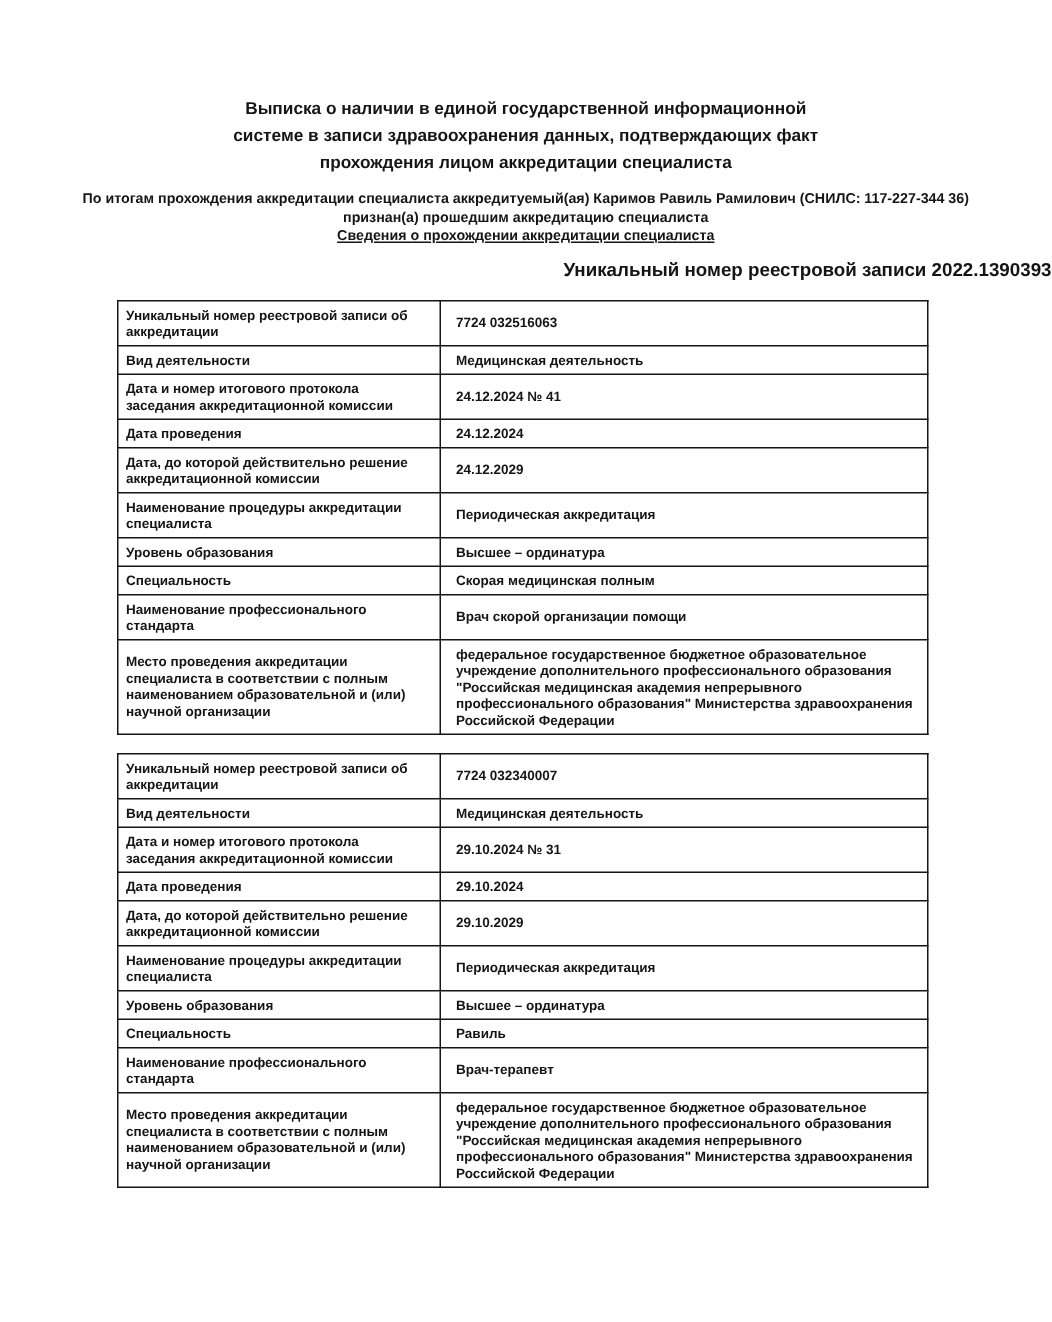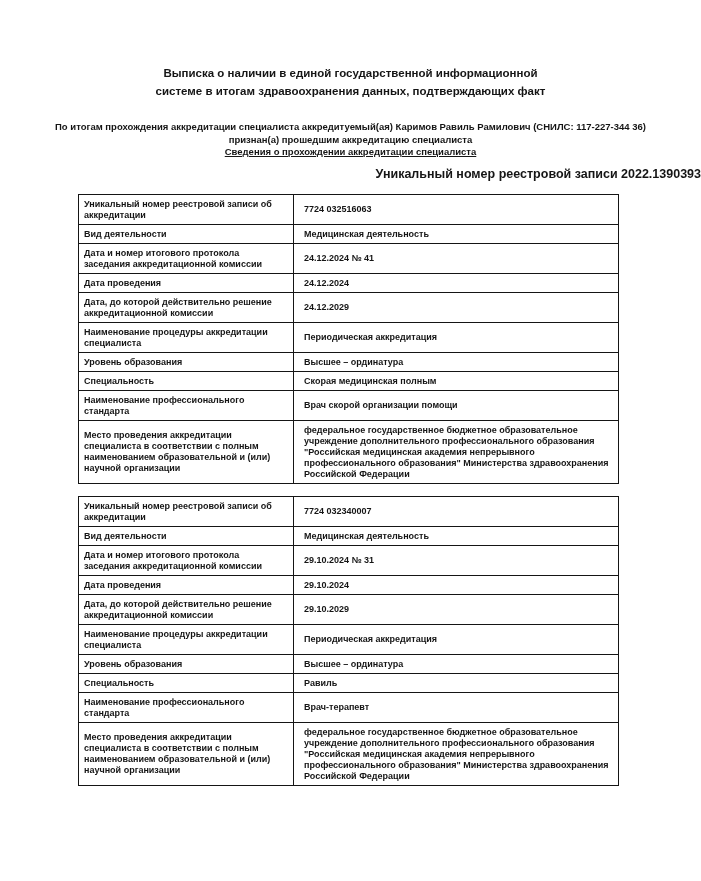--- a/index.html
+++ b/index.html
@@ -39,21 +39,21 @@
     border-bottom: 1.5px solid #151515;
   }
   .date-caption {
     font-size: 9.5px;
     line-height: 12px;
     padding-top: 2px;
     white-space: nowrap;
   }
   .intro {
     width: 600px;
-    margin: 20px auto 0 auto;
+    margin: 8px auto 0 auto;
     text-align: center;
     font-size: 9.5px;
     line-height: 13px;
   }
   .section-heading {
     text-align: center;
     font-size: 9.5px;
     line-height: 12px;
     text-decoration: underline;
   }
@@ -82,21 +82,22 @@
   td.lbl { padding: 3.5px 6px 3.5px 5px; }
   td.val { padding: 3.5px 6px 3.5px 10px; }
 </style>
 </head>
 <body>
 
 <div class="page">
 
   <div class="title">
     <div>Выписка о наличии в единой государственной информационной</div>
-    <div>системе в итогам здравоохранения данных, подтверждающих факт</div>
+    <div>системе в записи здравоохранения данных, подтверждающих факт</div>
+    <div>прохождения лицом аккредитации специалиста</div>
   </div>
 
 
   <p class="intro">По итогам прохождения аккредитации специалиста аккредитуемый(ая) Каримов Равиль Рамилович (СНИЛС: 117-227-344 36) признан(а) прошедшим аккредитацию специалиста</p>
 
   <div class="section-heading">Сведения о прохождении аккредитации специалиста</div>
 
   <div class="registry-heading">Уникальный номер реестровой записи 2022.1390393</div>
 
   <table class="acc-table">

